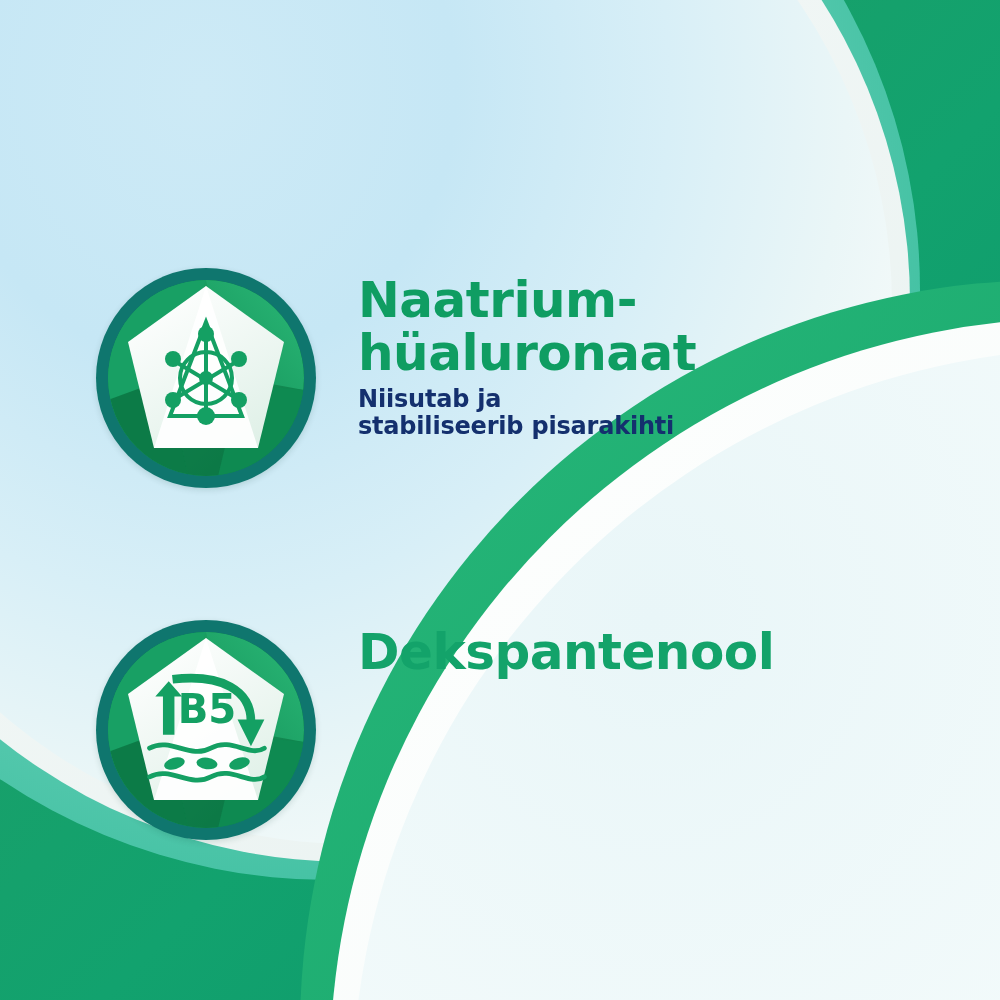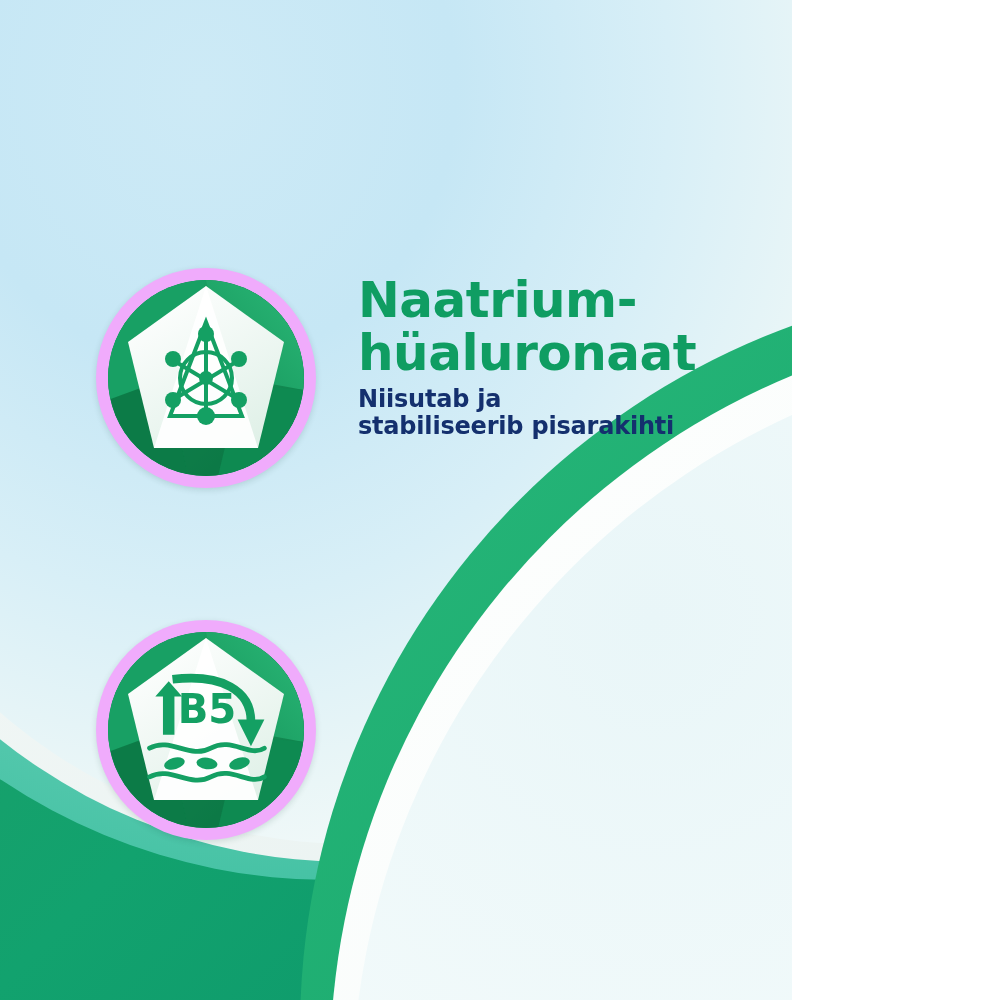--- a/index.html
+++ b/index.html
@@ -8,21 +8,21 @@
   }
   body {
     width: 1000px;
     height: 1000px;
     overflow: hidden;
     font-family: "DejaVu Sans", sans-serif;
   }
 
   #stage {
     position: relative;
-    width: 792px;
+    width: 1000px;
     height: 1000px;
     overflow: hidden;
     background: #ffffff;
   }
 
   
   .bg-base {
     position: absolute;
     inset: 0;
     background: linear-gradient(135deg, #21b573 0%, #1ba86c 18%, #18a06a 35%, #12a26e 55%, #0f9c6c 75%, #0d9468 100%);
@@ -110,21 +110,21 @@
   }
   #feature-0 { left: 96px; top: 268px; }
   #feature-1 { left: 96px; top: 620px; }
 
   .badge {
     position: relative;
     width: 220px;
     height: 220px;
     flex: 0 0 220px;
     border-radius: 50%;
-    background: #f0abfc;
+    background: #0f766e;
     box-shadow: 0 2px 6px rgba(0,60,40,0.14);
     display: flex;
     align-items: center;
     justify-content: center;
   }
   .badge-gem {
     position: absolute;
     left: 12px;
     top: 12px;
     width: 196px;
@@ -304,16 +304,17 @@
           <g fill="#14a063">
             <ellipse cx="36" cy="104" rx="11" ry="6" transform="rotate(-16 36 104)"></ellipse>
             <ellipse cx="70" cy="104" rx="11" ry="6" transform="rotate(8 70 104)"></ellipse>
             <ellipse cx="104" cy="104" rx="11" ry="6" transform="rotate(-16 104 104)"></ellipse>
           </g>
         </svg>
       </div>
     </div>
 
     <div class="texts">
+      <p class="title">Dekspantenool</p>
     </div>
   </div>
 
 </div>
 
 </body></html>

